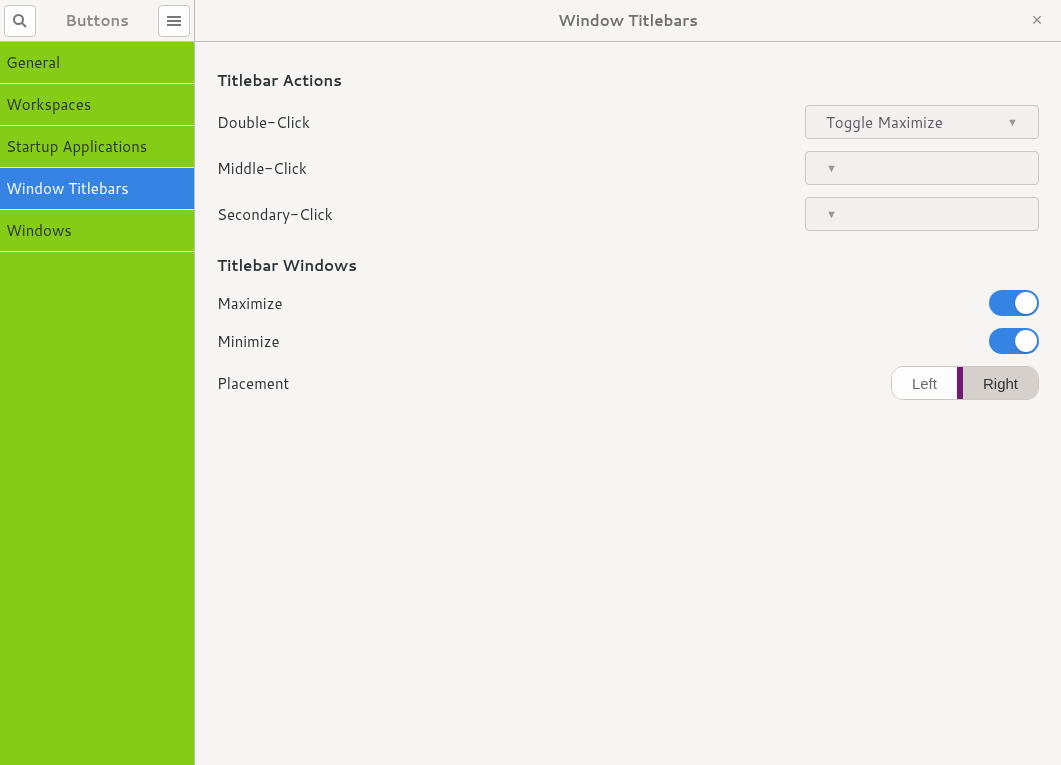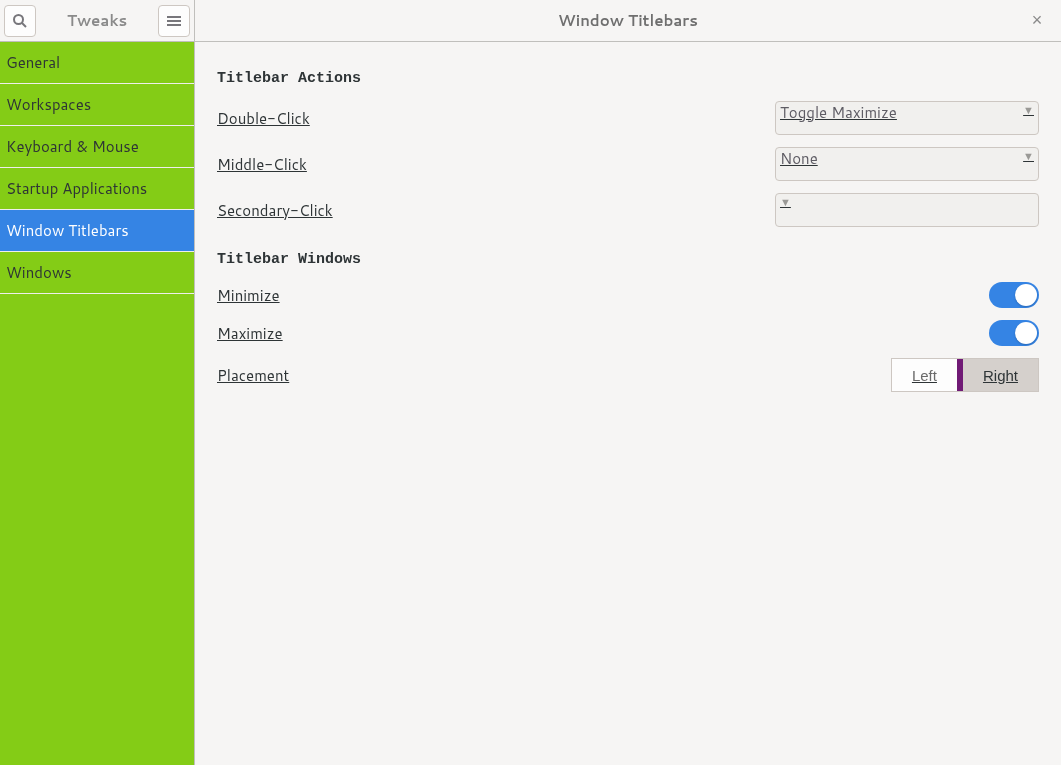--- a/index.html
+++ b/index.html
@@ -101,42 +101,40 @@
     .content {
       flex: 1;
       padding: 28px 22px;
       background: #f6f5f4;
       overflow-y: auto;
     }
     .section-title {
       font-weight: 700;
       color: #2e3436;
       margin-bottom: 8px;
-      font-family: Liberation Mono, monospace;
     }
     .section + .section { margin-top: 18px; }
     .row {
       display: flex;
       align-items: center;
       justify-content: space-between;
       padding: 6px 0;
-      text-decoration: underline;
     }
     .row-label {
       color: #2e3436;
     }
     .dropdown {
-      width: 264px;
+      width: 234px;
       height: 34px;
       border: 1px solid #cdc7c2;
       border-radius: 4px;
       background: #f1f0ee;
       display: flex;
-      align-items: flex-start;
-      padding: 0 4px;
+      align-items: center;
+      padding: 0 20px;
       cursor: pointer;
       position: relative;
       color: #5e5c64;
     }
     .dropdown-value {
       flex: 1;
     }
     .dropdown-caret {
       color: #9a9996;
       font-size: 11px;
@@ -157,21 +155,21 @@
       height: 22px;
       border-radius: 50%;
       background: #fff;
       top: 2px;
       box-shadow: 0 1px 2px rgba(0,0,0,0.2);
     }
     .switch.on .switch-knob { right: 2px; }
     .seg {
       display: inline-flex;
       border: 1px solid #cdc7c2;
-      border-radius: 0;
+      border-radius: 12px;
       overflow: hidden;
       height: 34px;
     }
     .seg-btn {
       padding: 0 20px;
       display: flex;
       align-items: center;
       background: #fdfdfd;
       cursor: pointer;
       color: #6a6a6a;
@@ -192,21 +190,21 @@
   <div class="header">
     <div class="header-left">
       <button class="hdr-btn">
         <span>
           <svg width="16" height="16" viewBox="0 0 16 16" fill="none" stroke="#77767b" stroke-width="2">
               <circle cx="6.5" cy="6.5" r="4.5"></circle>
               <line x1="10" y1="10" x2="14" y2="14"></line>
             </svg>
         </span>
       </button>
-      <span class="app-title">Tweaks</span>
+      <span class="app-title">Buttons</span>
       <button class="hdr-btn">
         <span>
           <svg width="14" height="14" viewBox="0 0 14 14" fill="#77767b">
               <rect y="2" width="14" height="2"></rect>
               <rect y="6" width="14" height="2"></rect>
               <rect y="10" width="14" height="2"></rect>
             </svg>
         </span>
       </button>
     </div>
@@ -215,21 +213,20 @@
       <button class="close-btn">
         <span>×</span>
       </button>
     </div>
   </div>
 
   <div class="body">
     <nav class="sidebar">
       <div class="sidebar-item"><span>General</span></div>
       <div class="sidebar-item"><span>Workspaces</span></div>
-      <div class="sidebar-item"><span>Keyboard &amp; Mouse</span></div>
       <div class="sidebar-item"><span>Startup Applications</span></div>
       <div class="sidebar-item selected"><span>Window Titlebars</span></div>
       <div class="sidebar-item"><span>Windows</span></div>
     </nav>
 
     <main class="content">
 
       <section class="section">
         <div class="section-title">Titlebar Actions</div>
 
@@ -237,45 +234,44 @@
           <span class="row-label">Double-Click</span>
           <div class="dropdown">
             <span class="dropdown-value">Toggle Maximize</span>
             <span class="dropdown-caret">▼</span>
           </div>
         </div>
 
         <div class="row">
           <span class="row-label">Middle-Click</span>
           <div class="dropdown">
-            <span class="dropdown-value">None</span>
             <span class="dropdown-caret">▼</span>
           </div>
         </div>
 
         <div class="row">
           <span class="row-label">Secondary-Click</span>
           <div class="dropdown">
             <span class="dropdown-caret">▼</span>
           </div>
         </div>
       </section>
 
       <section class="section">
         <div class="section-title">Titlebar Windows</div>
 
         <div class="row">
-          <span class="row-label">Minimize</span>
+          <span class="row-label">Maximize</span>
           <div class="switch on">
             <div class="switch-knob"></div>
           </div>
         </div>
 
         <div class="row">
-          <span class="row-label">Maximize</span>
+          <span class="row-label">Minimize</span>
           <div class="switch on">
             <div class="switch-knob"></div>
           </div>
         </div>
 
         <div class="row">
           <span class="row-label">Placement</span>
           <div class="seg">
             <button class="seg-btn">
                 <span>Left</span>

